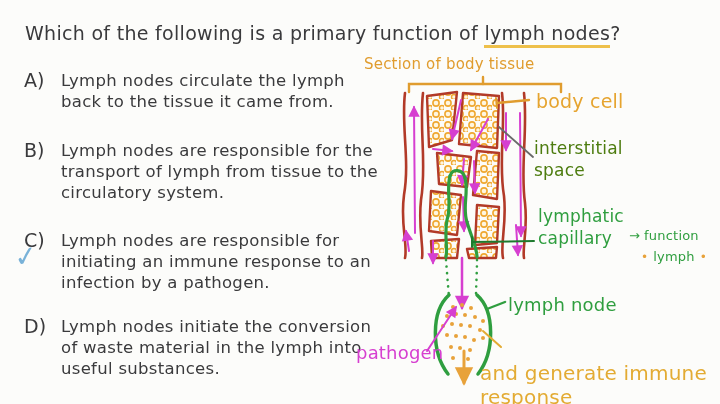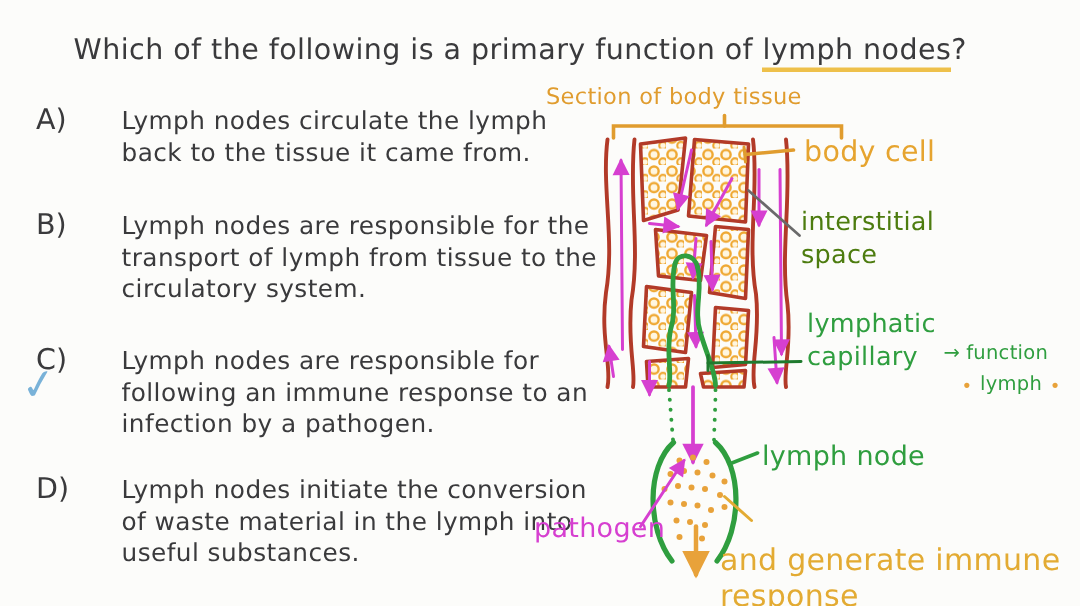--- a/index.html
+++ b/index.html
@@ -4,31 +4,31 @@
 <style>
   html,body{margin:0;padding:0;}
   body{
     width:720px;height:404px;position:relative;overflow:hidden;
     background:#fcfcfa;
     font-family:"DejaVu Sans",sans-serif;
     color:#3a3a3c;
   }
   .canvas{position:absolute;inset:0;}
   svg.art{position:absolute;left:0;top:0;z-index:1;}
-  .txt{position:absolute;z-index:2;margin-left:24px;}
+  .txt{position:absolute;z-index:2;}
 
   .title{
     left:25px;top:22px;width:660px;
     font-size:19px;letter-spacing:.3px;color:#3a3a3c;white-space:nowrap;
   }
   .title .ul{border-bottom:3px solid #eec04a;padding-bottom:1px;}
 
   .option{position:absolute;z-index:2;left:24px;display:flex;gap:9px;}
   .opt-letter{font-size:19px;line-height:21px;flex:0 0 28px;}
-  .opt-text{font-size:16.5px;line-height:21px;letter-spacing:.3px;width:318px;margin-left:20px;}
+  .opt-text{font-size:16.5px;line-height:21px;letter-spacing:.3px;width:318px;}
   .opt-a{top:70px;}
   .opt-b{top:140px;}
   .opt-c{top:230px;}
   .opt-d{top:316px;}
 
   .check{
     position:absolute;z-index:3;left:14px;top:240px;
     font-size:28px;font-weight:bold;color:#79b2d8;transform:rotate(-8deg);
   }
 
@@ -166,21 +166,21 @@
   <div class="option opt-a">
     <span class="opt-letter">A)</span>
     <span class="opt-text">Lymph nodes circulate the lymph back to the tissue it came from.</span>
   </div>
   <div class="option opt-b">
     <span class="opt-letter">B)</span>
     <span class="opt-text">Lymph nodes are responsible for the transport of lymph from tissue to the circulatory system.</span>
   </div>
   <div class="option opt-c">
     <span class="opt-letter">C)</span>
-    <span class="opt-text">Lymph nodes are responsible for following an immune response to an infection by a pathogen.</span>
+    <span class="opt-text">Lymph nodes are responsible for initiating an immune response to an infection by a pathogen.</span>
   </div>
   <div class="option opt-d">
     <span class="opt-letter">D)</span>
     <span class="opt-text">Lymph nodes initiate the conversion of waste material in the lymph into useful substances.</span>
   </div>
 
   <span class="check">✓</span>
 
   <div class="lab lab-section">Section of body tissue</div>
   <div class="lab lab-bodycell">body cell</div>

